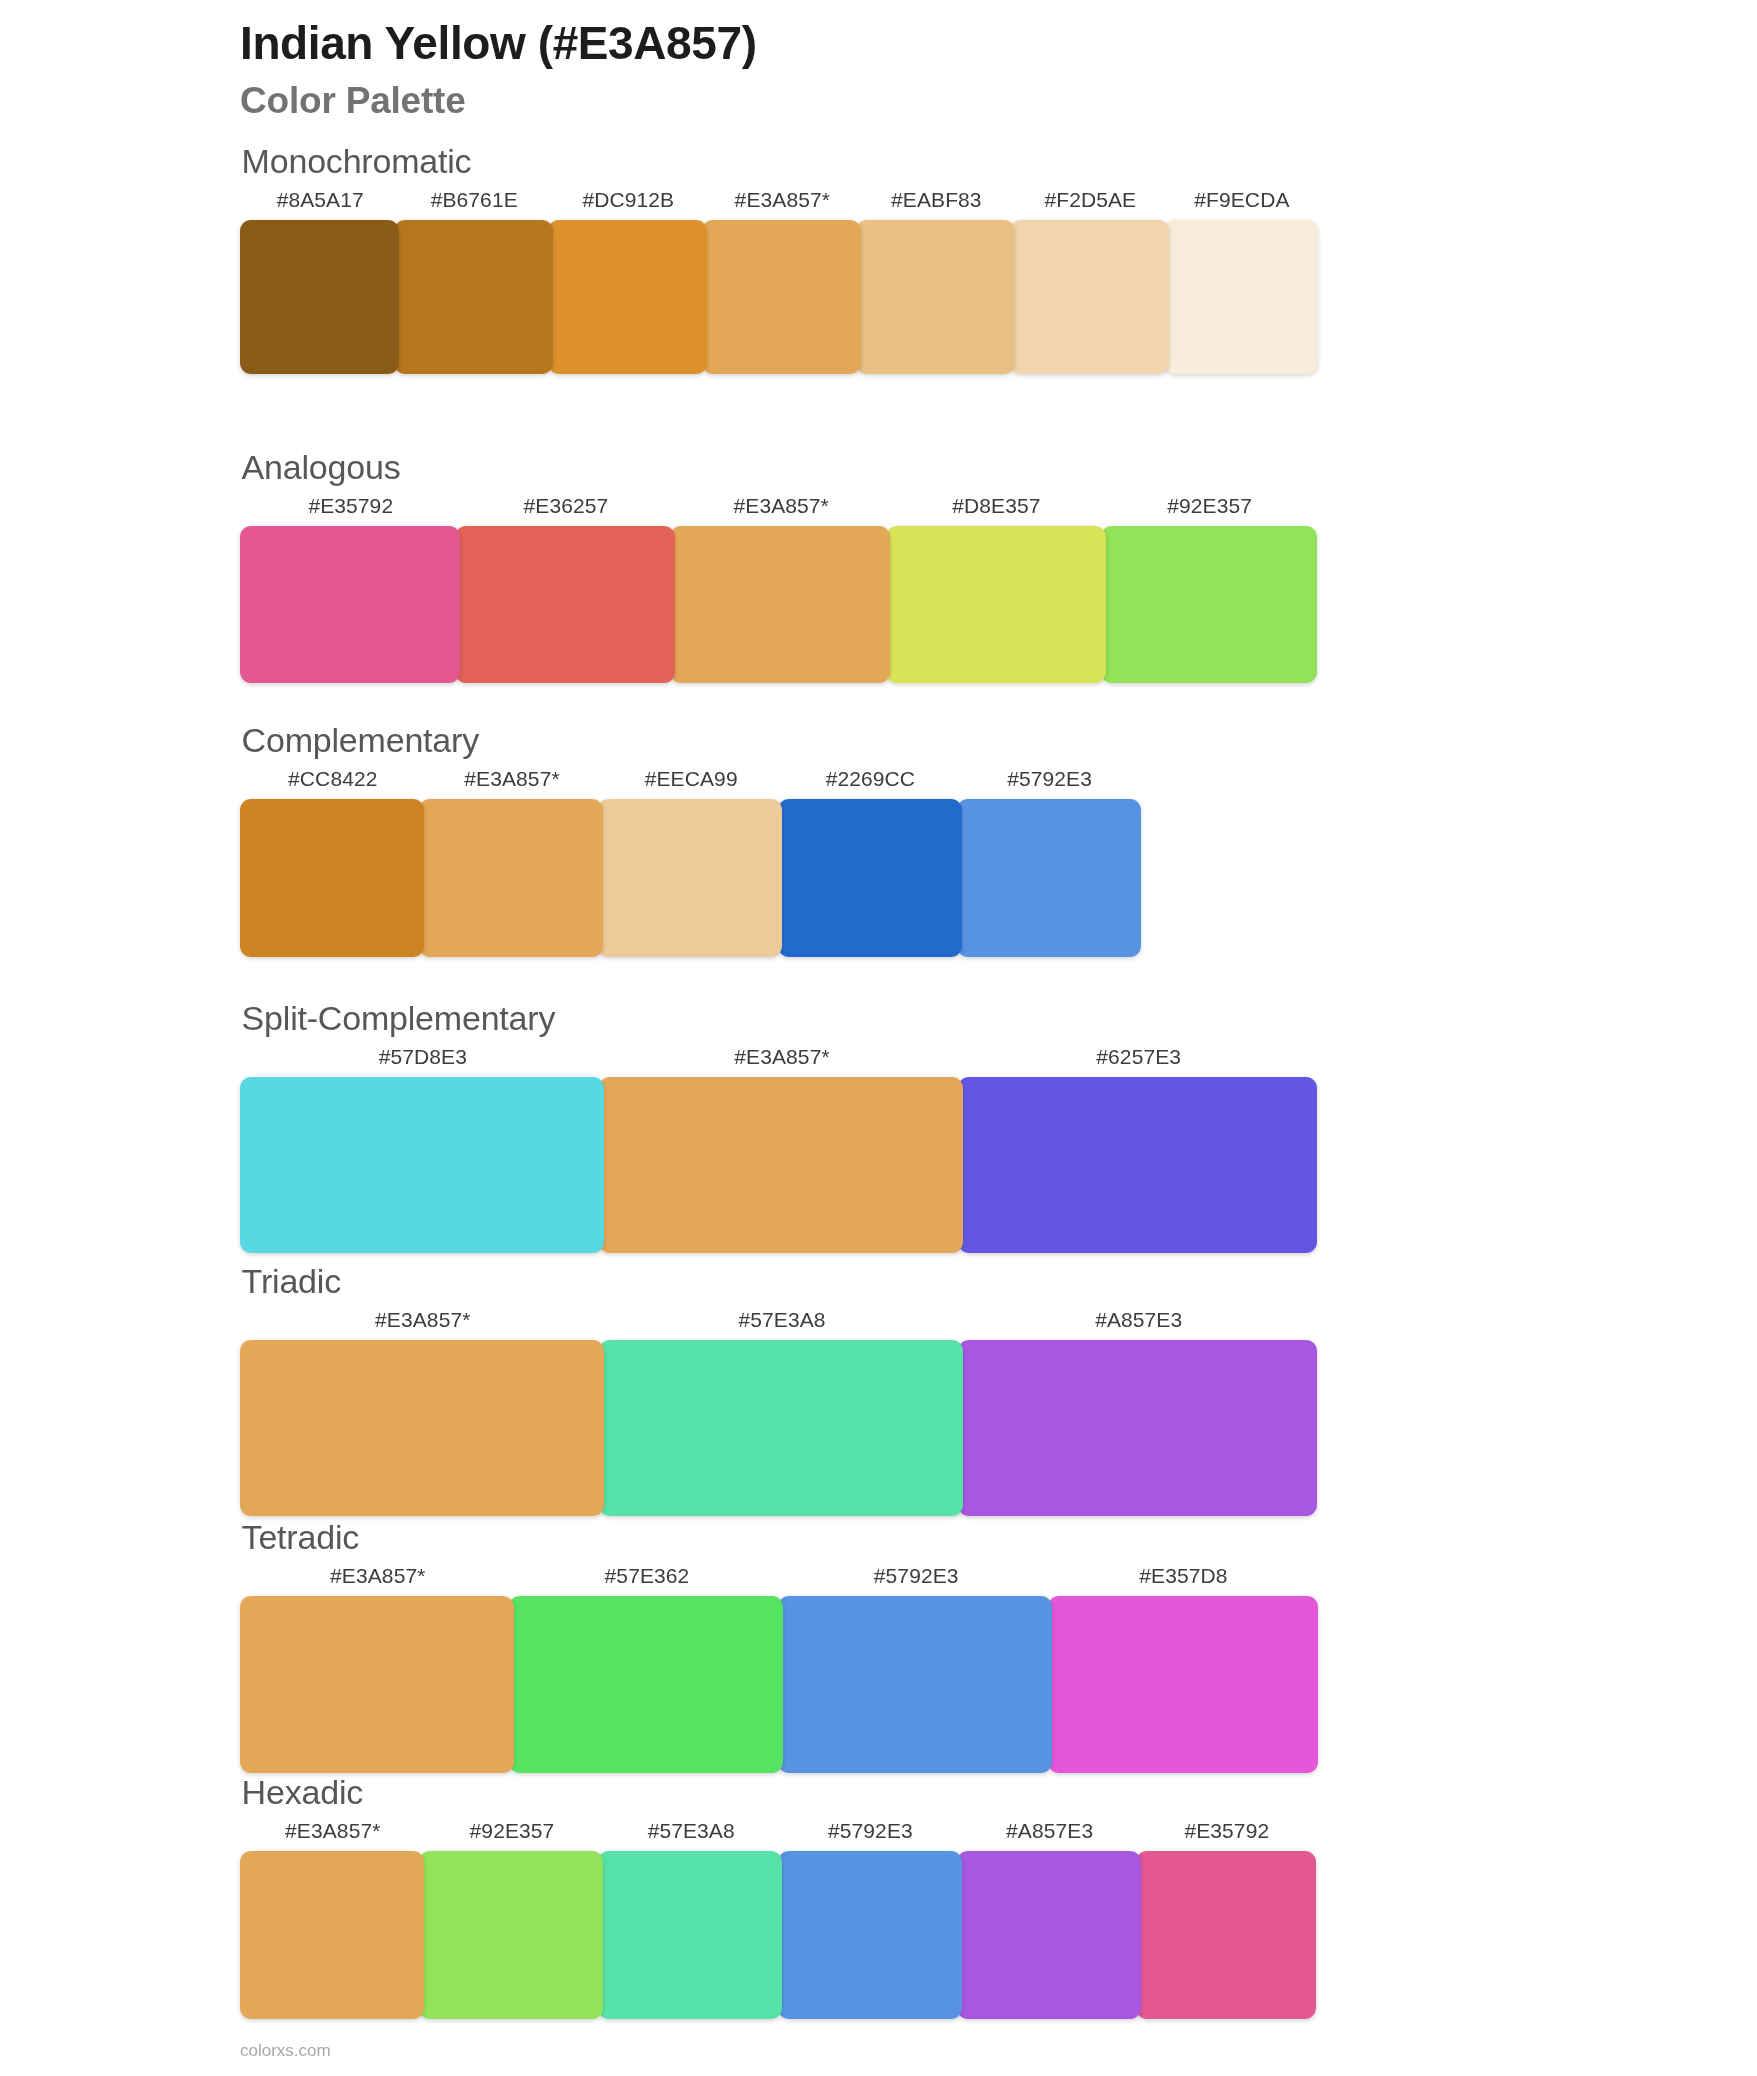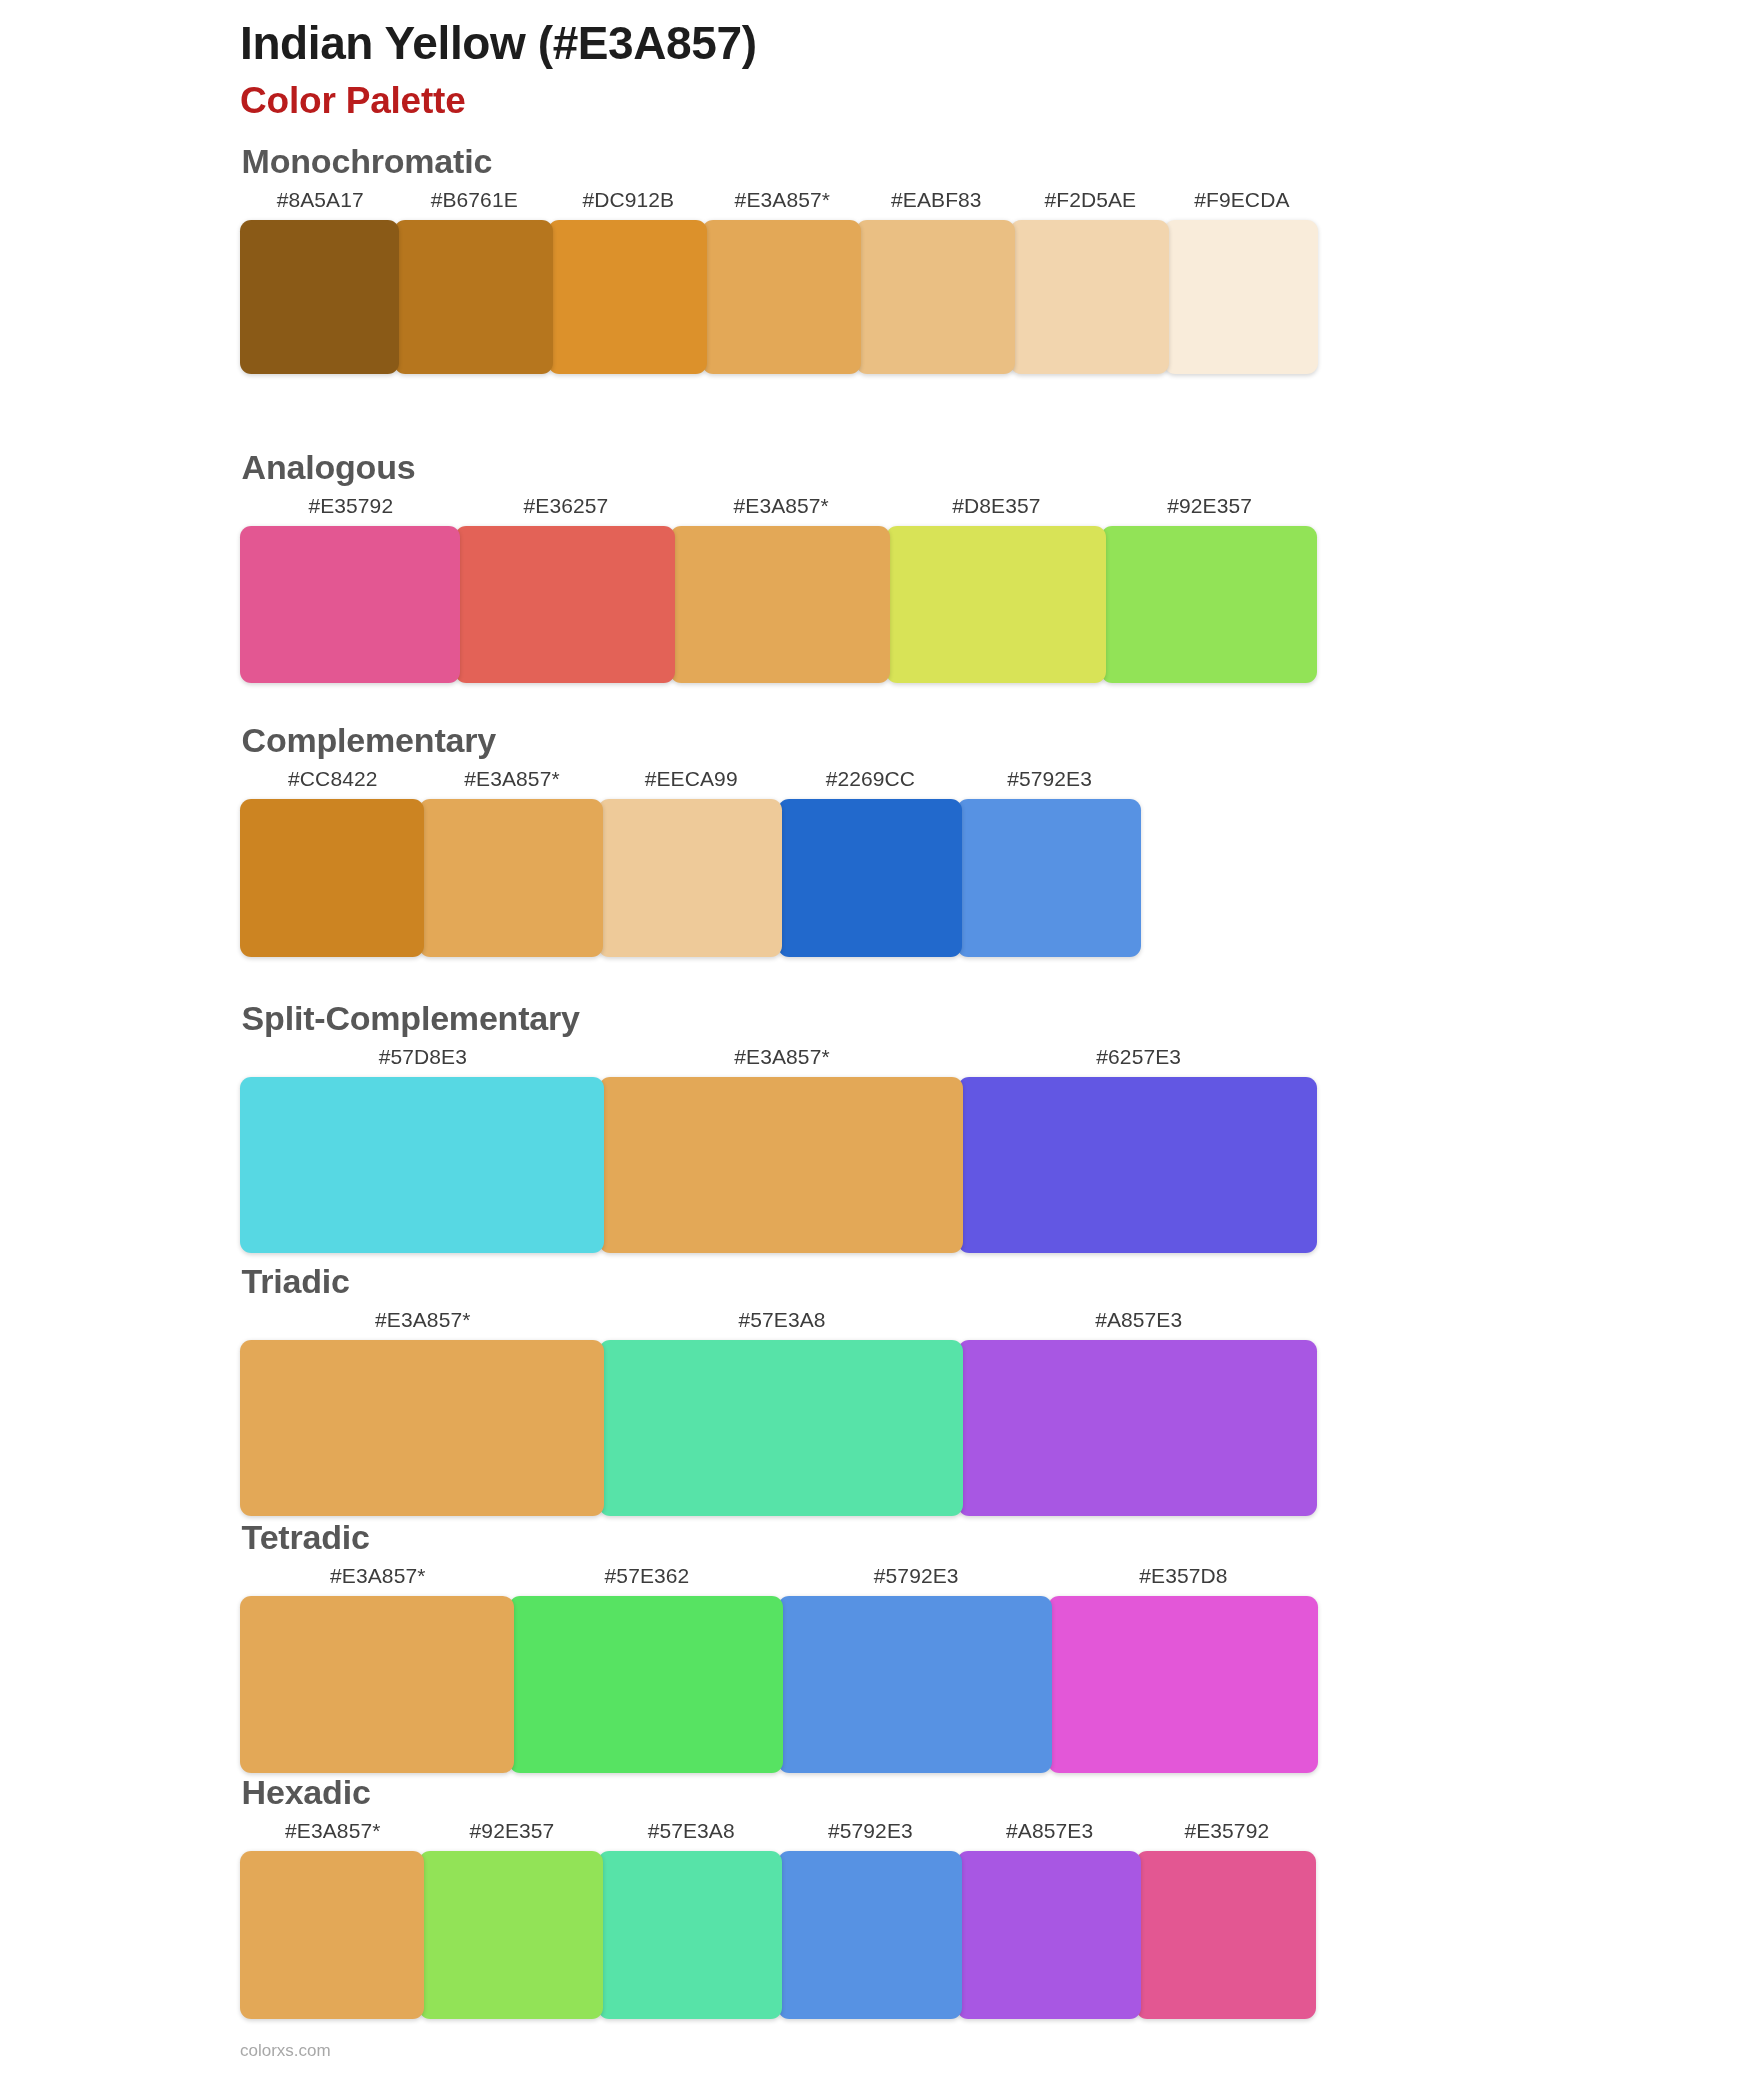--- a/index.html
+++ b/index.html
@@ -36,21 +36,21 @@
     font-weight: 700;
     color: #1d1d1d;
     letter-spacing: -0.4px;
     line-height: 1.12;
     white-space: nowrap;
   }
 
   .page-subtitle {
     font-size: 37px;
     font-weight: 700;
-    color: #b91c1c;
+    color: #737373;
     letter-spacing: -0.2px;
     line-height: 1.2;
     margin-top: 9.6px;
     white-space: nowrap;
   }
 
   
   .sections {
     position: absolute;
     left: 0;
@@ -59,21 +59,21 @@
   }
 
   .section {
     position: absolute;
     left: 240px;
     width: 1078px;
   }
 
   .section-heading {
     font-size: 34px;
-    font-weight: 700;
+    font-weight: 400;
     color: #575757;
     letter-spacing: -0.2px;
     line-height: 1;
     white-space: nowrap;
     margin: 0 0 11.2px 1.6px;
   }
 
   .swatch-row {
     position: relative;
     width: 1078px;

